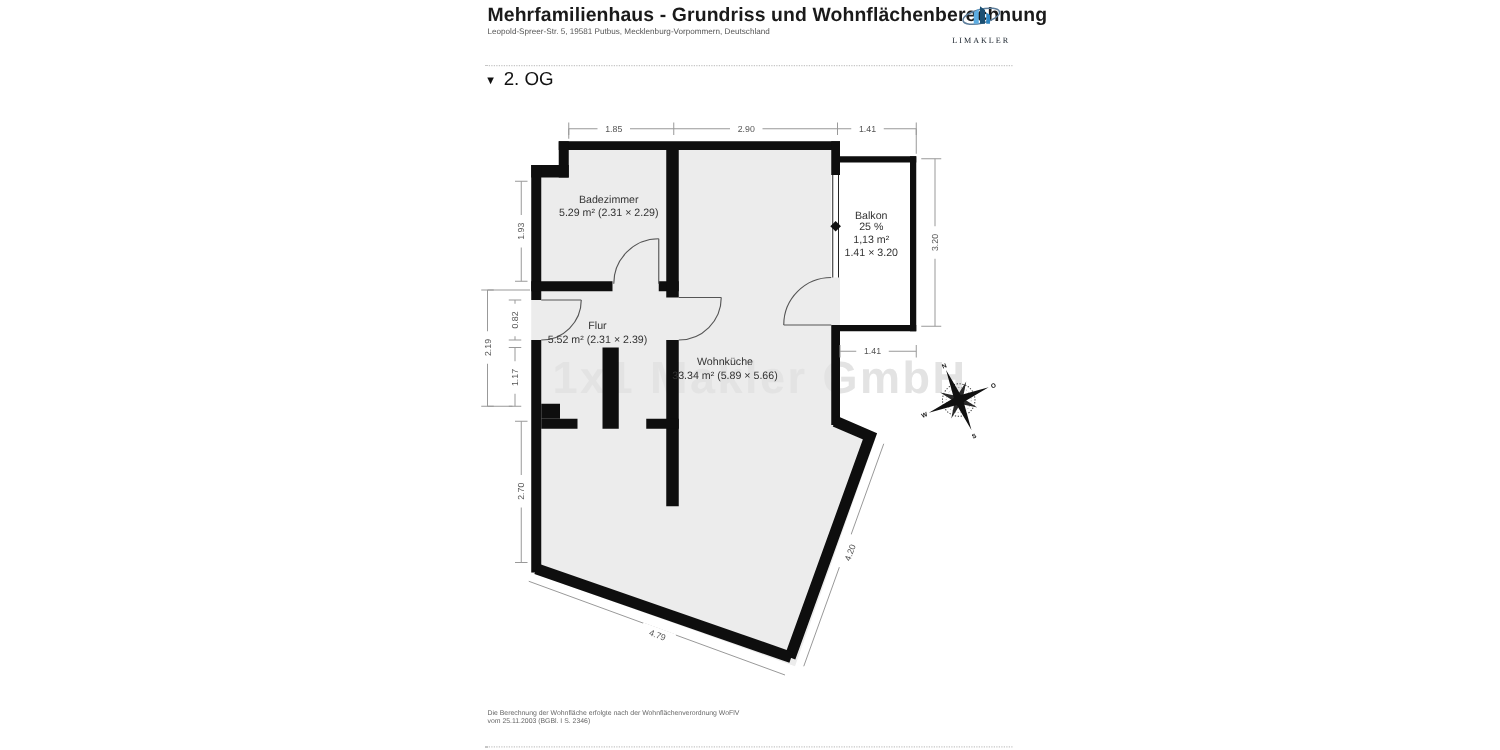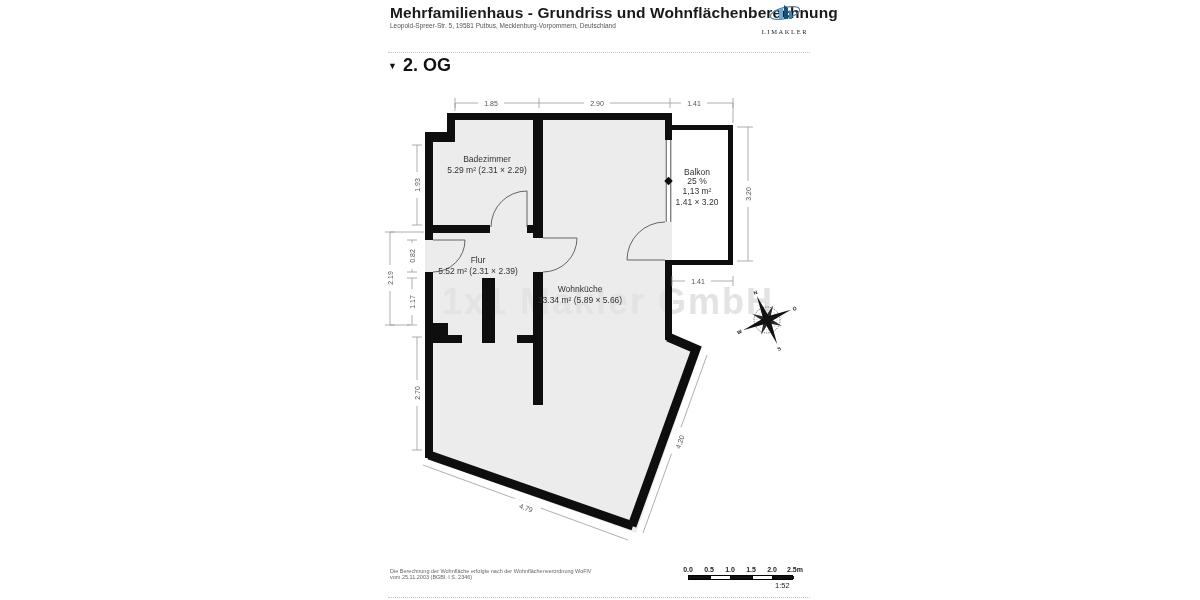--- a/index.html
+++ b/index.html
@@ -11,21 +11,21 @@
 
   .logo { position:absolute; left:757px; top:2px; width:56px; height:30px; text-align:center; }
   .logo-text { font-size:6.5px; letter-spacing:1.6px; color:#17202a; font-family:"Liberation Serif", serif; }
 
   .dotted-sep { position:absolute; left:388px; width:422px; height:1px; border-top:1px dotted #c6c6c6; }
   .sep-top { top:52px; }
   .sep-bottom { top:597px; }
 
   .section-header { position:absolute; left:388px; top:55px; color:#111; display:flex; align-items:center; gap:6px; }
   .section-marker { font-size:9px; }
-  .section-label { font-size:18px; font-weight:bold; }
+  .section-label { font-size:15px; font-weight:normal; }
 
   .plan-svg { position:absolute; left:380px; top:80px; }
 
   .footer-note { position:absolute; left:390px; top:568px; font-size:5.5px; line-height:6px; color:#666; }
 
   .scalebar { position:absolute; left:682px; top:566px; width:135px; height:24px; }
   .scalebar .tick { position:absolute; top:0; transform:translateX(-50%); font-size:7px; color:#222; font-weight:bold; }
   .scalebar .bar { position:absolute; left:6px; top:9px; width:105px; height:5px; border:1px solid #000; display:flex; }
   .scalebar .seg { flex:1 0 21px; height:100%; }
   .seg-dark { background:#111; }
@@ -246,32 +246,16 @@
       <text class="compass-letter" x="0" y="33" text-anchor="middle">S</text>
       <text class="compass-letter" x="-30" y="2" text-anchor="middle">W</text>
     </g>
   </svg>
 
   <div class="footer-note">
     <div>Die Berechnung der Wohnfläche erfolgte nach der Wohnflächenverordnung WoFlV</div>
     <div>vom 25.11.2003 (BGBl. I S. 2346)</div>
   </div>
 
-  <div class="scalebar">
-    <span class="tick" style="left:6px">0.0</span>
-    <span class="tick" style="left:27px">0.5</span>
-    <span class="tick" style="left:48px">1.0</span>
-    <span class="tick" style="left:69px">1.5</span>
-    <span class="tick" style="left:90px">2.0</span>
-    <span class="tick" style="left:113px">2.5m</span>
-    <div class="bar">
-      <div class="seg seg-dark"></div>
-      <div class="seg seg-light"></div>
-      <div class="seg seg-dark"></div>
-      <div class="seg seg-light"></div>
-      <div class="seg seg-dark"></div>
-    </div>
-    <span class="ratio">1:52</span>
-  </div>
 
   <div class="dotted-sep sep-bottom"></div>
 
 </div>
 
 </body></html>

